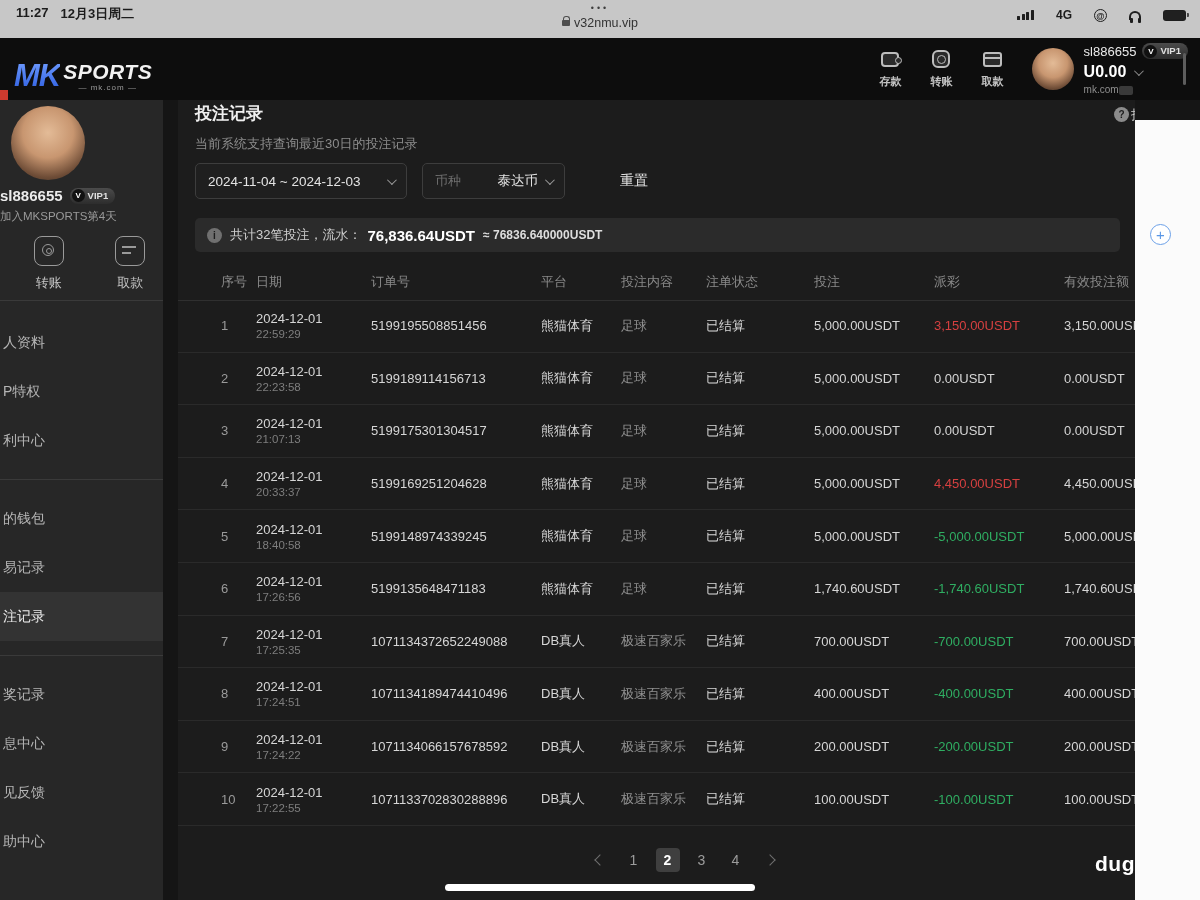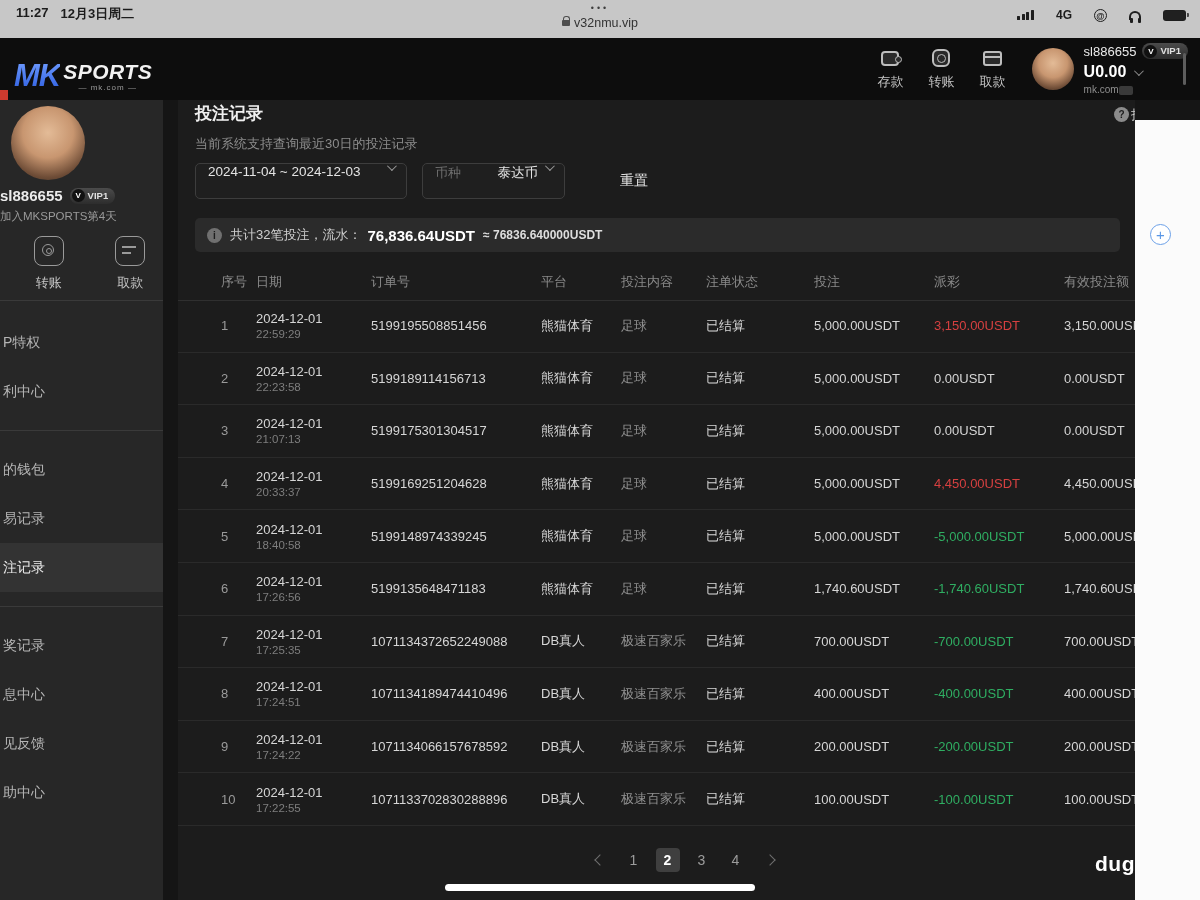--- a/index.html
+++ b/index.html
@@ -32,21 +32,21 @@
   .logo-mk{font-size:31px;font-weight:900;font-style:italic;letter-spacing:-1px;background:linear-gradient(180deg,#6e9bff,#2f5fe0);-webkit-background-clip:text;background-clip:text;color:transparent;line-height:30px;}
   .logo-right{display:flex;flex-direction:column;margin-left:3px;margin-top:2px;}
   .logo-sports{font-size:21px;font-weight:800;font-style:italic;color:#f2f2f2;letter-spacing:.5px;line-height:20px;}
   .logo-domain{font-size:8px;color:#9a9a9a;letter-spacing:1px;text-align:center;margin-top:1px;}
   .nav{display:flex;align-items:center;gap:38px;margin-left:46px;}
   .nav-item{display:flex;align-items:center;color:#ececec;font-size:15px;cursor:pointer;white-space:nowrap;}
   .chev{width:6px;height:6px;border-right:1.5px solid #b9b9b9;border-bottom:1.5px solid #b9b9b9;transform:rotate(45deg) translateY(-2px);display:inline-block;margin-left:7px;}
   .header-right{margin-left:auto;display:flex;align-items:center;}
   .qa-list{display:flex;gap:17px;margin-right:22px;}
   .qa{display:flex;flex-direction:column;align-items:center;gap:3px;cursor:pointer;width:34px;}
-  .qa-label{font-size:13px;color:#c3c3c3;}
+  .qa-label{font-size:11px;color:#c3c3c3;font-weight:bold;}
   .qa-icon{width:26px;height:22px;position:relative;}
   .qi-deposit-icon::before{content:"";position:absolute;left:3px;top:3px;width:18px;height:15px;border:2px solid #bdbdbd;border-radius:4px;box-sizing:border-box;background:#2a2a2a;}
   .qi-deposit-icon::after{content:"";position:absolute;right:2px;top:8px;width:5px;height:5px;border:1.6px solid #bdbdbd;border-radius:50%;background:#2a2a2a;}
   .qi-transfer-icon::before{content:"";position:absolute;left:3px;top:1px;width:18px;height:18px;border:2px solid #bdbdbd;border-radius:6px;box-sizing:border-box;background:#2a2a2a;}
   .qi-transfer-icon::after{content:"";position:absolute;left:8px;top:6px;width:7px;height:7px;border:1.8px solid #bdbdbd;border-radius:50%;}
   .qi-withdraw-icon::before{content:"";position:absolute;left:3px;top:3px;width:19px;height:15px;border:2px solid #bdbdbd;border-radius:3px;box-sizing:border-box;background:#2a2a2a;}
   .qi-withdraw-icon::after{content:"";position:absolute;left:5px;top:8px;width:15px;height:2px;background:#bdbdbd;}
   .avatar{width:42px;height:42px;border-radius:50%;background:radial-gradient(circle at 50% 36%,#e3bb97 0%,#c89670 42%,#6f4d37 74%,#2c241e 100%);flex:0 0 auto;cursor:pointer;}
   .user-meta{margin-left:10px;line-height:1;}
   .user-row1{display:flex;align-items:center;gap:6px;}
@@ -85,21 +85,21 @@
   .sep-yes{margin-bottom:29px;}
   .sep-yes::after{content:"";position:absolute;left:0;right:0;bottom:-15px;height:1px;background:#3a3a3a;}
   
   .content{position:absolute;left:178px;top:100px;width:957px;height:800px;background:#1c1c1c;overflow:hidden;}
   .page-title{position:absolute;left:17px;top:2px;margin:0;font-size:17px;font-weight:700;color:#efefef;}
   .help{position:absolute;right:6px;top:7px;display:flex;align-items:center;gap:5px;cursor:pointer;}
   .help-circle{width:15px;height:15px;border-radius:50%;background:#8b8b8b;color:#1c1c1c;font-size:10px;font-weight:700;text-align:center;line-height:15px;}
   .help-partial{position:absolute;left:953px;top:6px;font-size:13px;color:#cfcfcf;}
   .subtitle{position:absolute;left:17px;top:35px;margin:0;font-size:13px;color:#8c8c8c;}
   .filters{position:absolute;left:17px;top:63px;display:flex;align-items:center;}
-  .f-box{height:36px;border:1px solid #3d3d3d;border-radius:5px;display:flex;align-items:flex-start;box-sizing:border-box;cursor:pointer;background:#1f1f1f;}
+  .f-box{height:36px;border:1px solid #3d3d3d;border-radius:5px;display:flex;align-items:center;box-sizing:border-box;cursor:pointer;background:#1f1f1f;}
   .f-date{width:212px;padding:0 12px;justify-content:space-between;}
   .f-date-text{font-size:13.5px;color:#e3e3e3;}
   .f-select{padding:0 12px;justify-content:space-between;}
   .f-type{width:163px;margin-left:23px;}
   .f-cur{width:143px;margin-left:15px;}
   .f-label{font-size:13px;color:#6f6f6f;}
   .f-value{font-size:13.5px;color:#e3e3e3;margin-left:auto;}
   .f-box .chev{border-color:#9a9a9a;}
   .f-reset{margin-left:55px;background:none;border:none;font-size:14px;color:#e3e3e3;cursor:pointer;font-family:inherit;padding:0;}
   
@@ -236,20 +236,23 @@
 
       <div class="sa">
         <span class="sa-icon si-withdraw-icon"></span>
         <span class="sa-label">取款</span>
       </div>
 
   </div>
   <div class="side-divider"></div>
   <ul class="side-menu">
 
+      <li class="menu-item menu-off sep-no">
+        <span>人资料</span>
+      </li>
 
       <li class="menu-item menu-off sep-no">
         <span>P特权</span>
       </li>
 
       <li class="menu-item menu-off sep-yes">
         <span>利中心</span>
       </li>
 
       <li class="menu-item menu-off sep-no">

